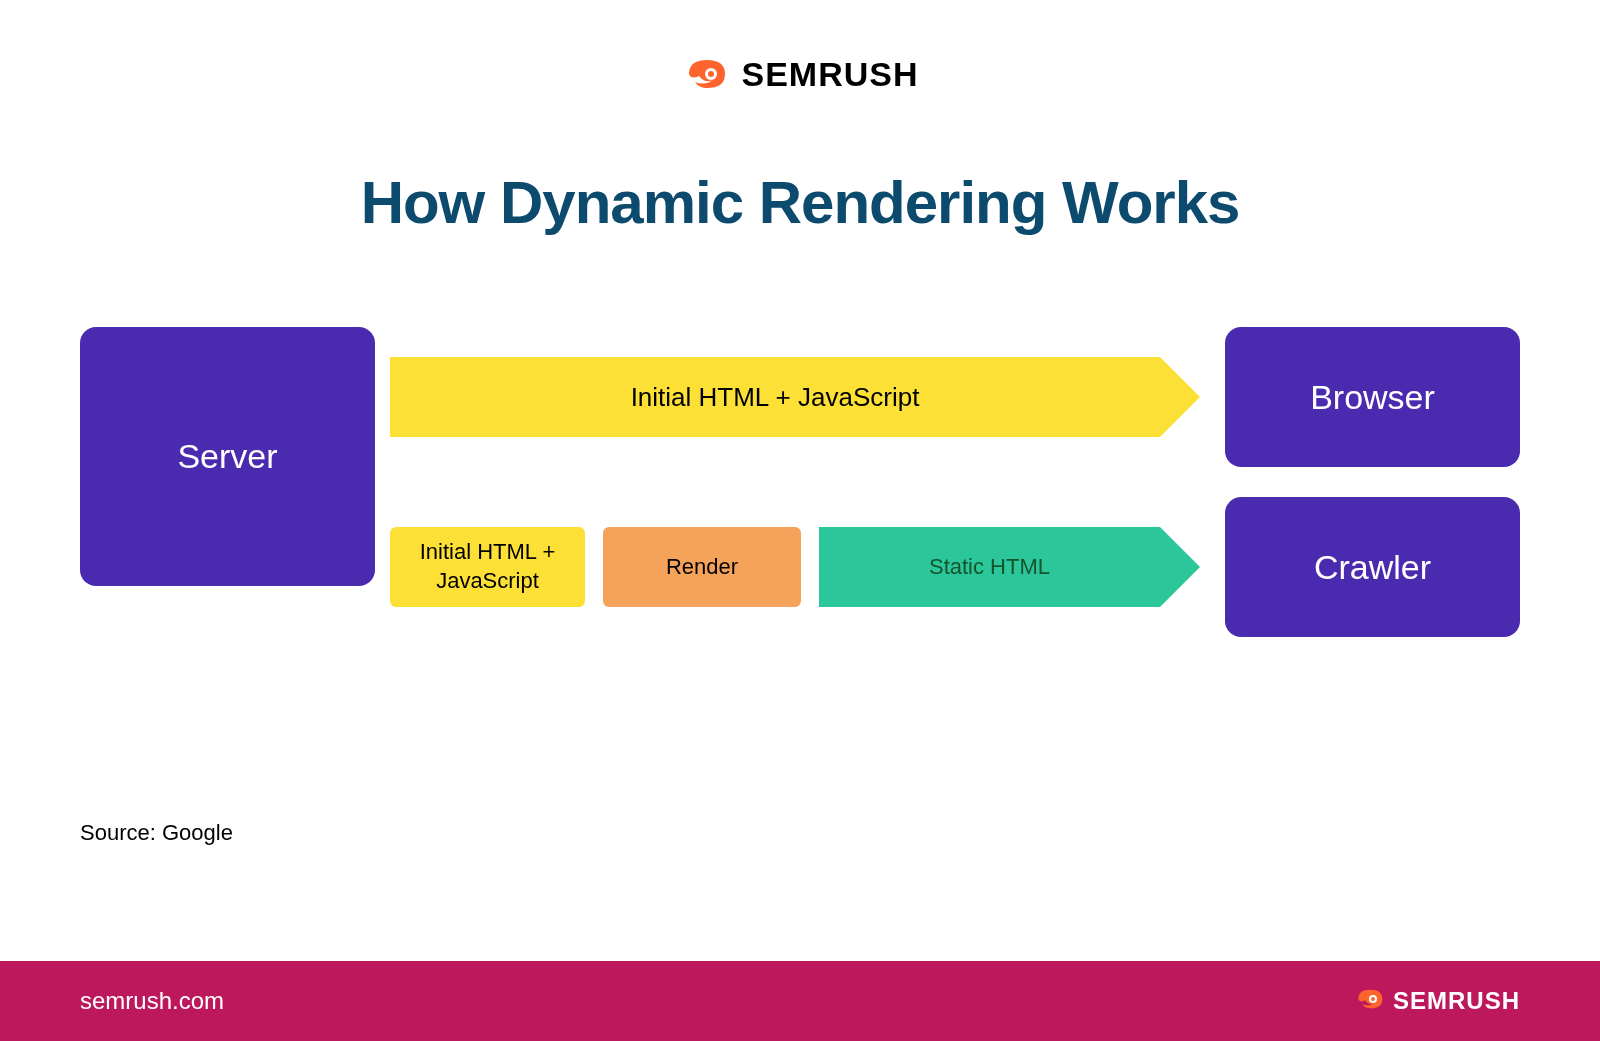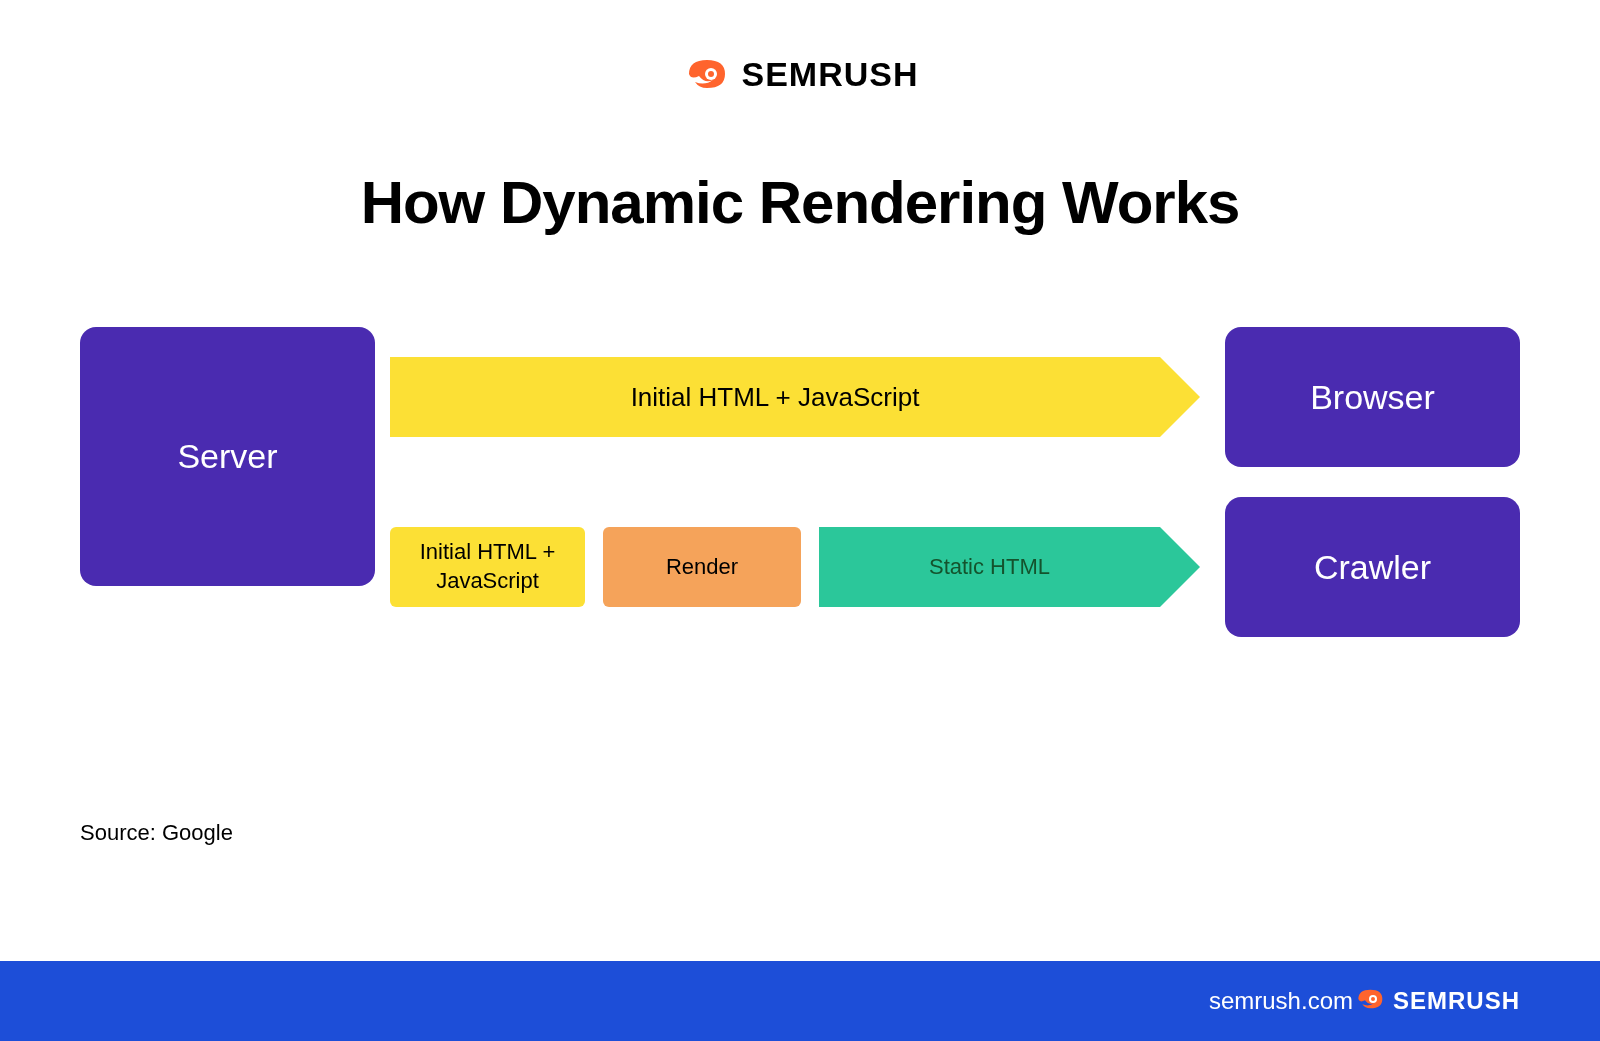--- a/index.html
+++ b/index.html
@@ -29,21 +29,21 @@
     .logo-text {
       font-size: 34px;
       font-weight: 900;
       letter-spacing: 1px;
       color: #000;
     }
     .title {
       text-align: center;
       font-size: 60px;
       font-weight: 700;
-      color: #000000;
+      color: #0c4a6e;
       margin-top: 70px;
       letter-spacing: -1px;
     }
     .diagram {
       position: relative;
       margin-top: 90px;
       padding: 0 80px;
       height: 350px;
     }
     .server-box {
@@ -175,24 +175,24 @@
       top: 820px;
       font-size: 22px;
       color: #000;
     }
     .footer {
       position: absolute;
       bottom: 0;
       left: 0;
       right: 0;
       height: 80px;
-      background: #1d4ed8;
-      display: flex;
-      align-items: center;
-      justify-content: flex-end;
+      background: #be185d;
+      display: flex;
+      align-items: center;
+      justify-content: space-between;
       padding: 0 80px;
     }
     .footer-url {
       color: #fff;
       font-size: 24px;
     }
     .footer-logo {
       display: flex;
       align-items: center;
       gap: 8px;

